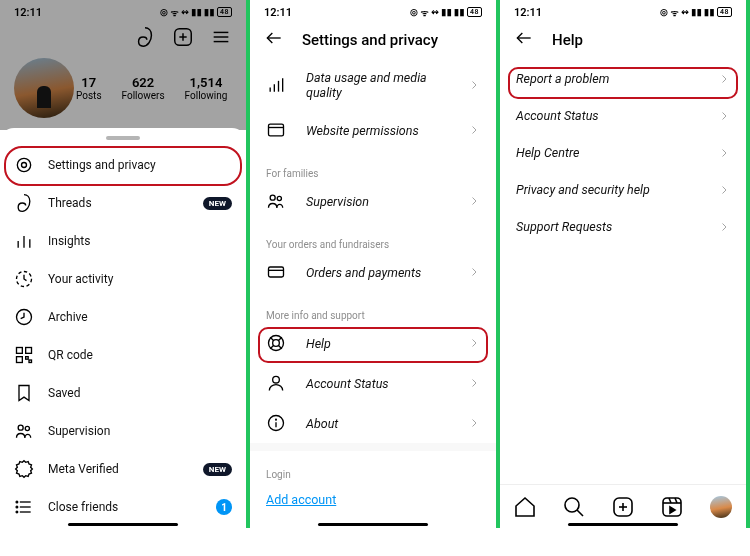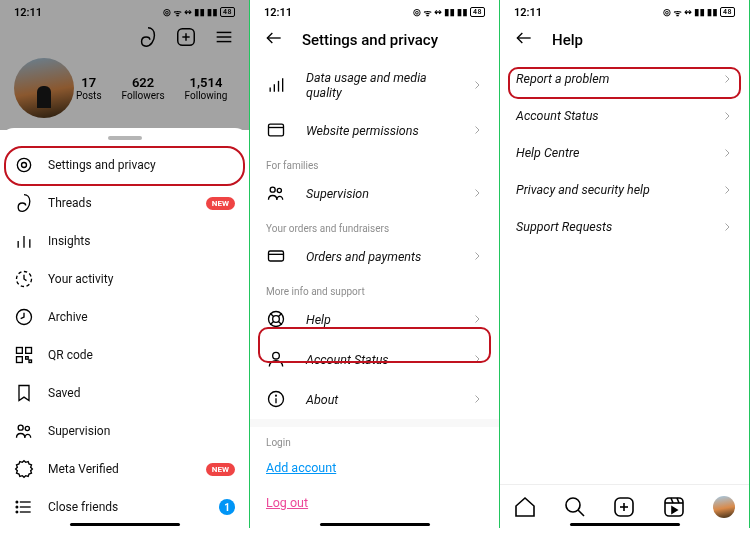--- a/index.html
+++ b/index.html
@@ -1,46 +1,46 @@
 <!DOCTYPE html>
 <html><head>
 <meta charset="utf-8">
 <style>
   * { margin: 0; padding: 0; box-sizing: border-box; font-family: -apple-system, BlinkMacSystemFont, "Segoe UI", Roboto, Helvetica, Arial, sans-serif; }
   body { width: 750px; height: 556px; display: flex; background: #fff; overflow: hidden; }
-  .phone { width: 250px; height: 528px; position: relative; border-right: 1px solid #22c55e; overflow: hidden; }
+  .phone { width: 250px; height: 528px; position: relative; border-right: 4px solid #22c55e; overflow: hidden; }
   .status-bar { display: flex; justify-content: space-between; align-items: center; padding: 4px 14px 2px; font-size: 11px; font-weight: 600; color: #000; height: 22px; }
   .status-icons { display: flex; gap: 2px; align-items: center; font-size: 9px; letter-spacing: 0.5px; }
   .status-icons span { display: inline-block; }
 
   
   .p1-dim { position: absolute; top: 0; left: 0; right: 0; height: 130px; background: rgba(0,0,0,0.36); pointer-events: none; z-index: 3; }
   .p1-header-row { display: flex; align-items: center; justify-content: flex-end; gap: 16px; padding: 4px 14px; height: 30px; }
   .p1-header-row .icon { width: 22px; height: 22px; display: flex; align-items: center; justify-content: center; }
   .p1-profile { display: flex; align-items: center; padding: 6px 14px 10px; gap: 2px; }
   .avatar-lg { width: 60px; height: 60px; border-radius: 50%; background: linear-gradient(170deg,#a3c9e5 0%,#d98a4a 55%,#3a2a15 100%); position: relative; overflow: hidden; }
   .avatar-lg::after { content:""; position:absolute; left:50%; top:28px; width:14px; height:22px; background:#1a1a1a; transform:translateX(-50%); border-radius:6px 6px 0 0; }
   .stats { display: flex; gap: 20px; }
   .stat { text-align: center; }
   .stat-num { font-size: 13px; font-weight: 600; color: #000; }
   .stat-label { font-size: 10px; color: #000; }
   .sheet { position: absolute; top: 128px; left: 0; right: 0; bottom: 0; background: #fff; border-radius: 14px 14px 0 0; z-index: 4; }
   .grabber { width: 34px; height: 4px; background: #b5b5b5; border-radius: 2px; margin: 8px auto 6px; }
   .menu-item { display: flex; align-items: center; gap: 14px; padding: 9px 14px; font-size: 12px; color: #111; position: relative; }
   .menu-item .icon { width: 20px; height: 20px; display:flex; align-items:center; justify-content:center; flex-shrink:0; }
-  .new-badge { background:#ef4444; color:#fff; font-size:8px; font-weight:700; padding:2px 6px; border-radius:9px; margin-left:auto; }
+  .new-badge { background:#0f172a; color:#fff; font-size:8px; font-weight:700; padding:2px 6px; border-radius:9px; margin-left:auto; }
   .count-badge { background:#0095f6; color:#fff; font-size:10px; font-weight:700; width:16px; height:16px; border-radius:50%; display:flex; align-items:center; justify-content:center; margin-left:auto; }
   .highlight { border: 2.5px solid #c1121f; border-radius: 18px; position: absolute; pointer-events: none; z-index: 5; }
   .h1 { left: 4px; right: 4px; top: 146px; height: 40px; }
   .nav-indicator { position:absolute; bottom:2px; left:50%; transform:translateX(-50%); width:110px; height:3px; background:#000; border-radius:2px; }
 
   
   .nav-header { display:flex; align-items:center; gap:18px; padding:6px 14px 8px; }
   .nav-title { font-size:15px; font-weight:500; color:#000; }
-  .section-label { font-size:10px; color:#8e8e8e; padding:4px 16px 2px; margin-top:6px; }
+  .section-label { font-size:10px; color:#8e8e8e; padding:4px 16px 2px; margin-top:14px; }
   .row { display:flex; align-items:center; gap:20px; padding:10px 16px; font-size:12.5px; color:#111; position:relative;font-style:italic; }
   .row .icon { width:20px; height:20px; display:flex; align-items:center; justify-content:center; flex-shrink:0; }
   .chev { margin-left:auto; color:#8e8e8e; display:flex; }
   .row.noicon { padding:11px 16px; }
   .divider { height:8px; background:#f8f8f8; }
   .login-link { padding:10px 16px; font-size:12.5px;text-decoration:underline; }
   .blue { color:#0095f6; }
   .red { color:#ec4899; }
 
   

